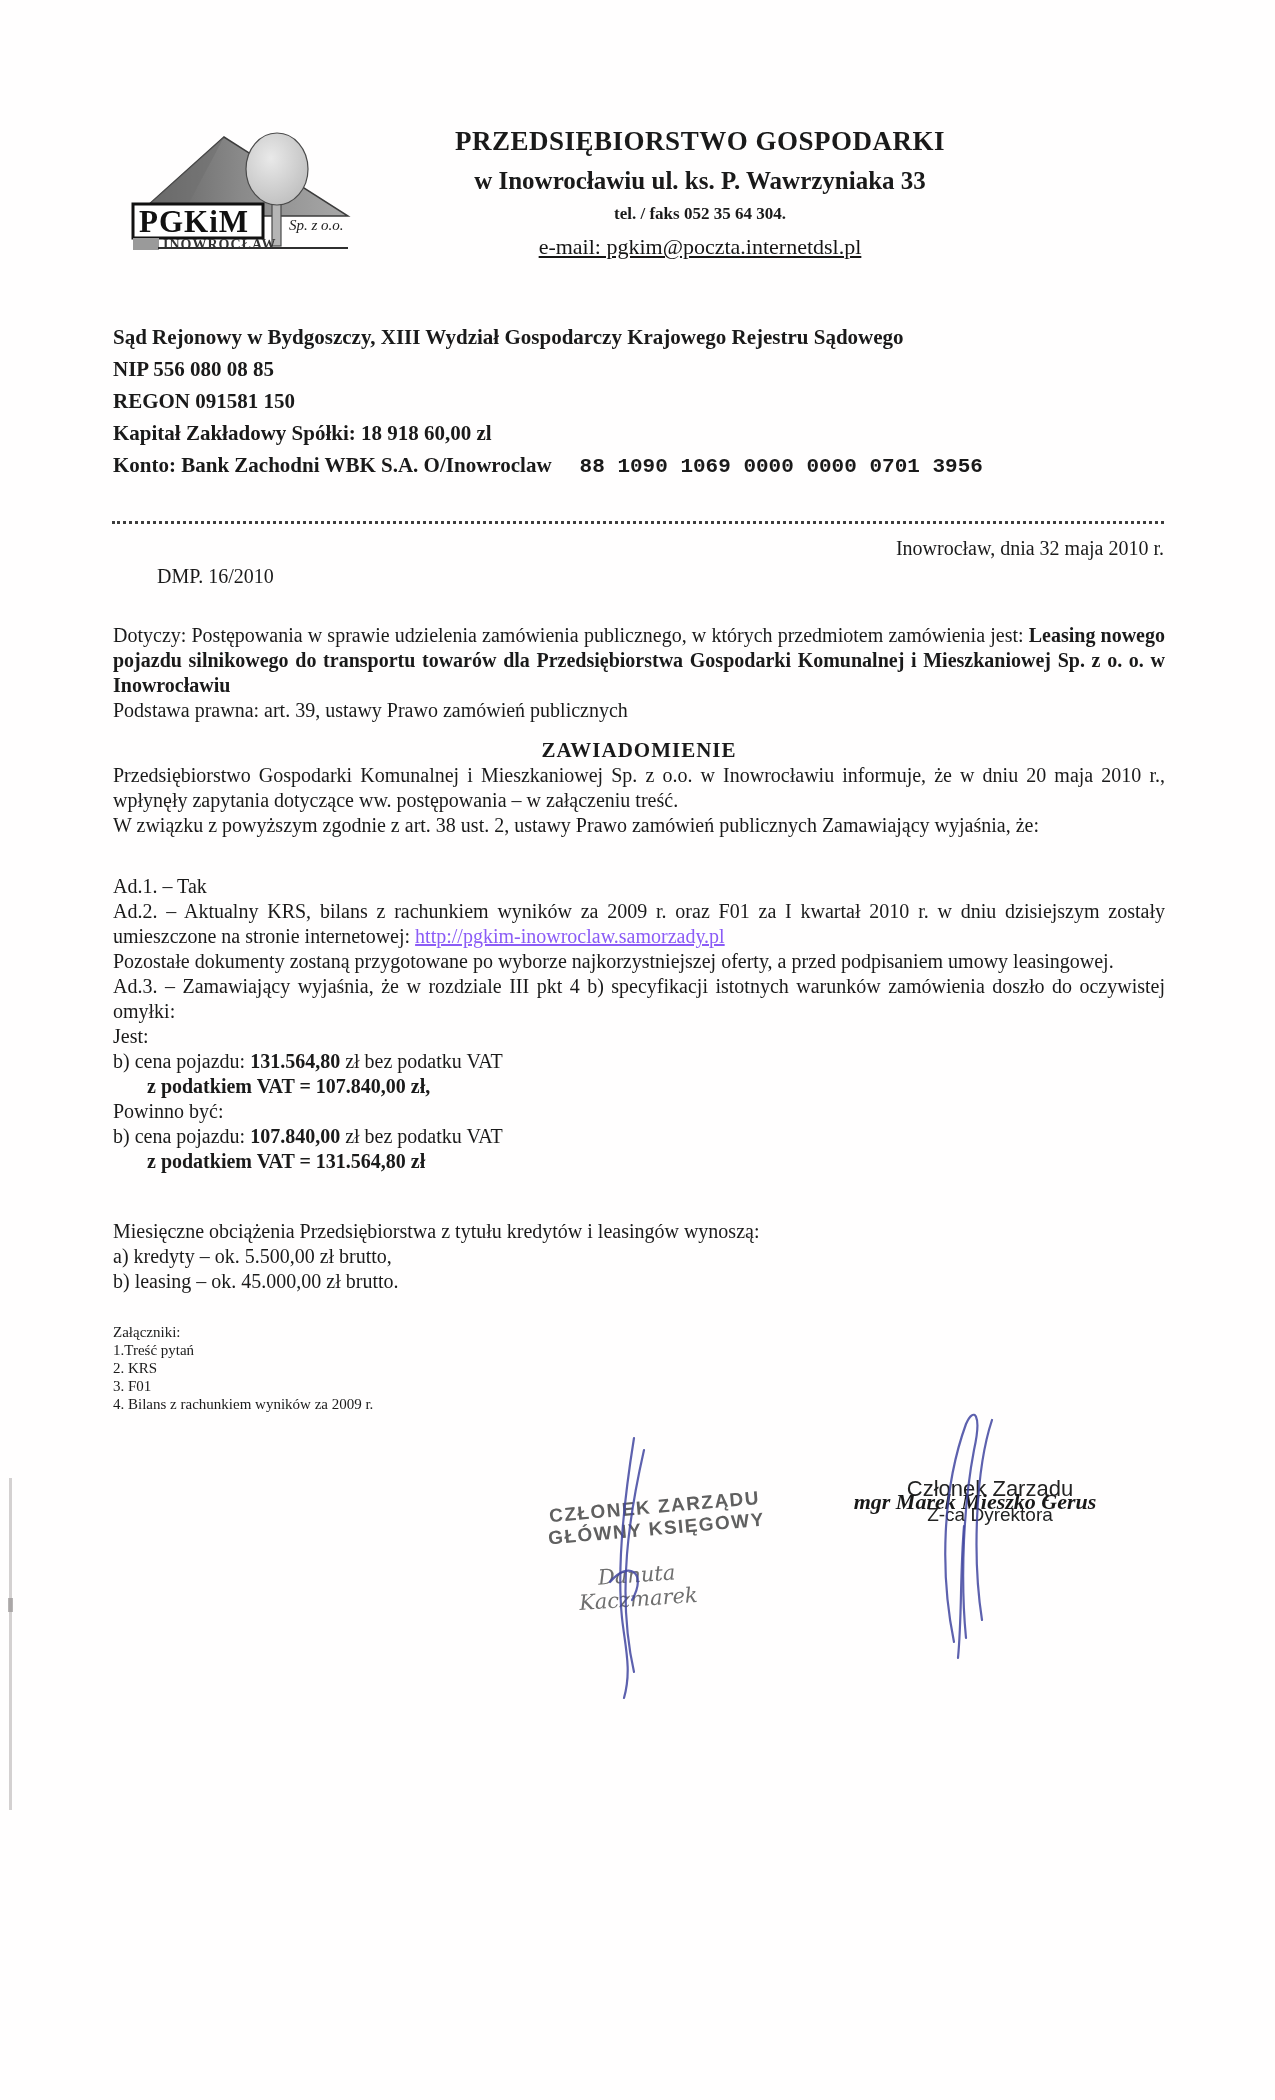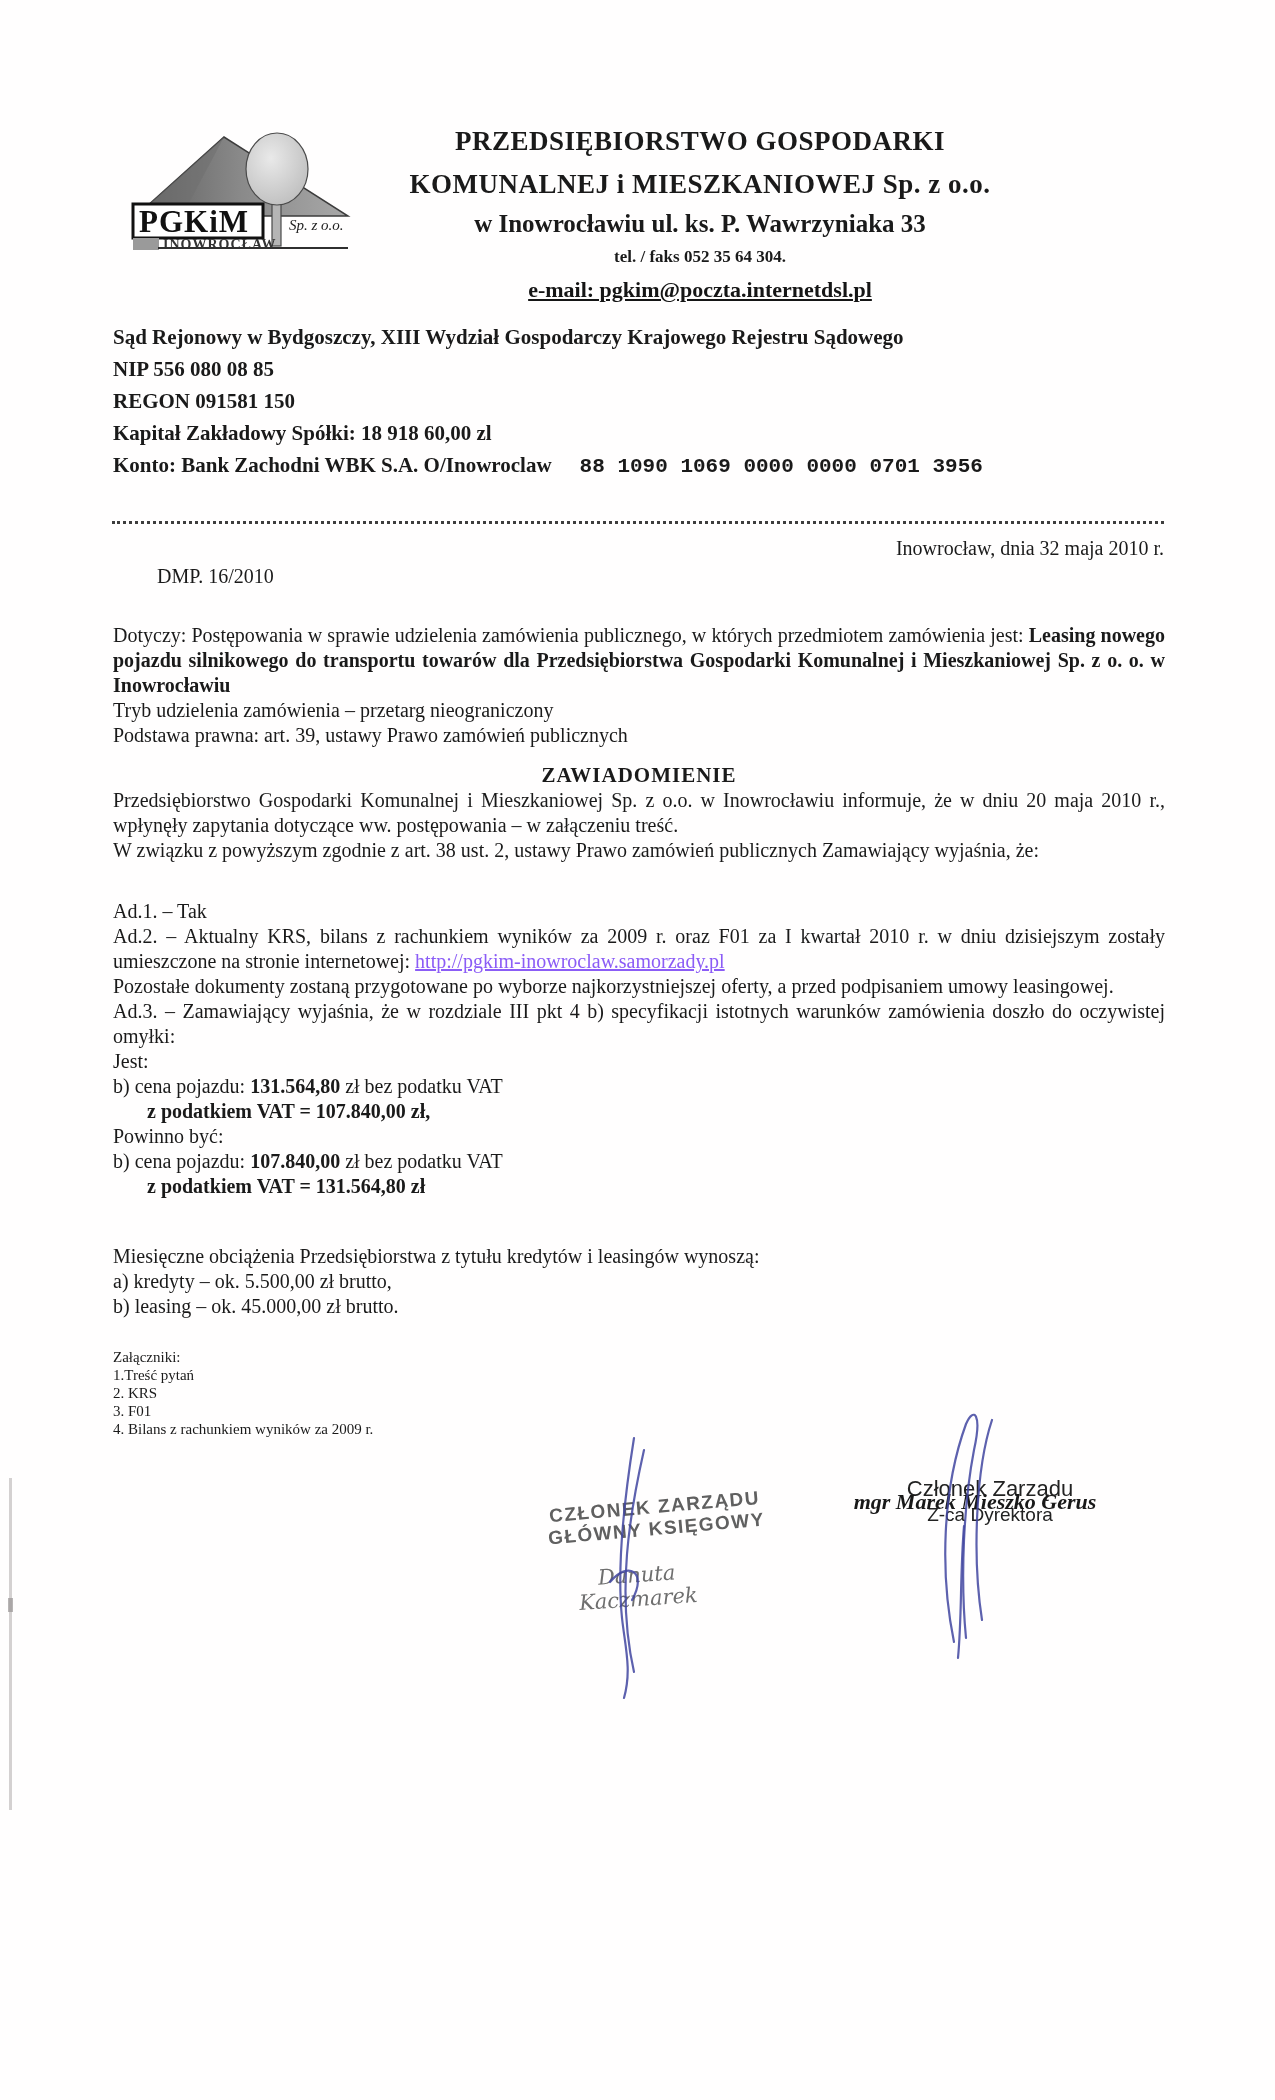--- a/index.html
+++ b/index.html
@@ -9,21 +9,21 @@
   }
   
   .logo-block{position:absolute;left:124px;top:124px;width:236px;height:130px;}
   .logo-rule{position:absolute;left:158px;top:247px;width:190px;height:2px;background:#2f2f2f;}
   
   .header-block{position:absolute;left:330px;top:126px;width:740px;text-align:center;font-weight:bold;}
   .hl1{font-size:27px;letter-spacing:.5px;}
   .hl2{font-size:27px;margin-top:12px;letter-spacing:.5px;}
   .hl3{font-size:25px;margin-top:10px;}
   .hl4{font-size:17px;margin-top:9px;}
-  .hemail{font-size:22px;margin-top:10px;font-weight:700;}
+  .hemail{font-size:22px;margin-top:10px;font-weight:400;}
   .hemail a{color:#151515;text-decoration:underline;}
   
   .registry{position:absolute;left:113px;top:321px;width:1060px;font-weight:bold;font-size:21px;line-height:32px;}
   .acct-num{margin-left:28px;font-family:Liberation Mono, monospace;}
   
   .dotted-rule{position:absolute;left:112px;top:521px;width:1052px;height:0;border-top:3px dotted #3d3d3d;}
   .dateline{position:absolute;left:700px;top:537px;width:464px;text-align:right;font-size:20px;}
   .reference{position:absolute;left:113px;top:565px;font-size:20px;margin-left:44px;}
   
   .body-col{position:absolute;left:113px;top:591px;width:1052px;font-size:20px;line-height:25px;margin-top:32px;}
@@ -92,21 +92,20 @@
       <text x="15" y="108" font-family="Liberation Serif, serif" font-weight="bold" font-size="31" letter-spacing="1" fill="#111">PGKiM</text>
       <text x="165" y="106" font-family="Liberation Serif, serif" font-style="italic" font-size="15" fill="#222">Sp. z o.o.</text>
       <rect x="9" y="114" width="26" height="12" fill="#9a9a9a"></rect>
       <text x="39" y="125" font-family="Liberation Serif, serif" font-weight="bold" font-size="14" letter-spacing="1" fill="#333">INOWROCŁAW</text>
     </svg>
   </div>
   <div class="logo-rule"></div>
 
   <div class="header-block">
     <div class="hl1">PRZEDSIĘBIORSTWO GOSPODARKI</div>
-    <div class="hl2">KOMUNALNEJ i MIESZKANIOWEJ Sp. z o.o.</div>
     <div class="hl3">w Inowrocławiu ul. ks. P. Wawrzyniaka 33</div>
     <div class="hl4">tel. / faks 052 35 64 304.</div>
     <div class="hemail"><a href="#">e-mail: pgkim@poczta.internetdsl.pl</a></div>
   </div>
 
   <div class="registry">
     <div>Sąd Rejonowy w Bydgoszczy, XIII Wydział Gospodarczy Krajowego Rejestru Sądowego</div>
     <div>NIP 556 080 08 85</div>
     <div>REGON 091581 150</div>
     <div>Kapitał Zakładowy Spółki: 18 918 60,00 zl</div>
@@ -115,21 +114,20 @@
     </div>
   </div>
 
   <div class="dotted-rule"></div>
 
   <div class="dateline">Inowrocław, dnia 32 maja 2010 r.</div>
   <div class="reference">DMP. 16/2010</div>
 
   <div class="body-col">
     <p><span>Dotyczy: Postępowania w sprawie udzielenia zamówienia publicznego, w których przedmiotem zamówienia jest: </span><span class="bold">Leasing nowego pojazdu silnikowego do transportu towarów dla Przedsiębiorstwa Gospodarki Komunalnej i Mieszkaniowej Sp. z o. o. w Inowrocławiu</span></p>
-    <div class="line">Tryb udzielenia zamówienia – przetarg nieograniczony</div>
     <div class="line">Podstawa prawna: art. 39, ustawy Prawo zamówień publicznych</div>
 
     <div class="doc-title">ZAWIADOMIENIE</div>
 
     <p class="intro">Przedsiębiorstwo Gospodarki Komunalnej i Mieszkaniowej Sp. z o.o. w Inowrocławiu informuje, że w dniu 20 maja 2010 r., wpłynęły zapytania dotyczące ww. postępowania – w załączeniu treść.</p>
     <p>W związku z powyższym zgodnie z art. 38 ust. 2, ustawy Prawo zamówień publicznych Zamawiający wyjaśnia, że:</p>
 
     <div class="line ad1">Ad.1. – Tak</div>
     <p><span>Ad.2. – Aktualny KRS, bilans z rachunkiem wyników za 2009 r. oraz F01 za I kwartał 2010 r. w dniu dzisiejszym zostały umieszczone na stronie internetowej: </span><a href="#" class="weblink">http://pgkim-inowroclaw.samorzady.pl</a></p>
     <p>Pozostałe dokumenty zostaną przygotowane po wyborze najkorzystniejszej oferty, a przed podpisaniem umowy leasingowej.</p>

